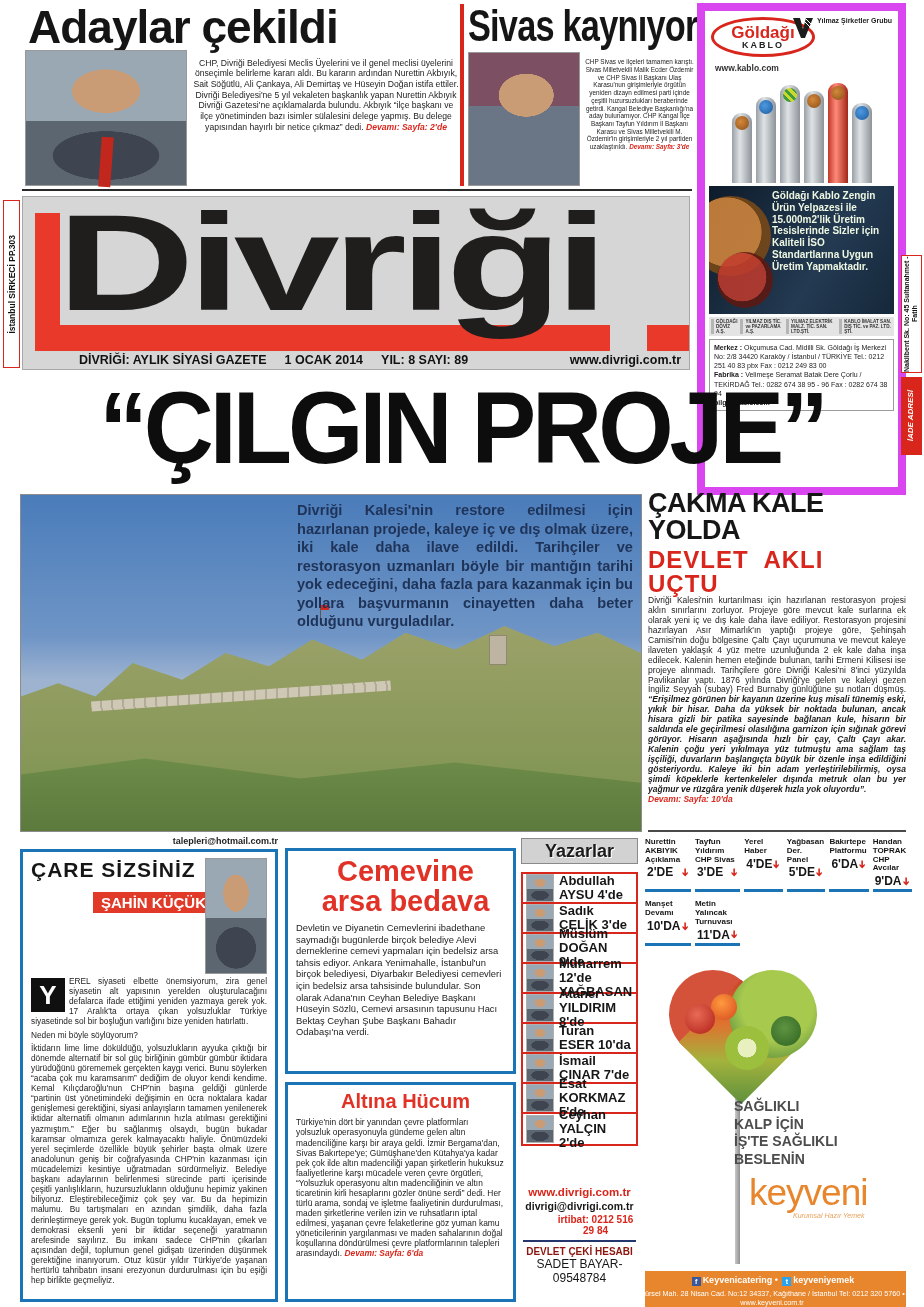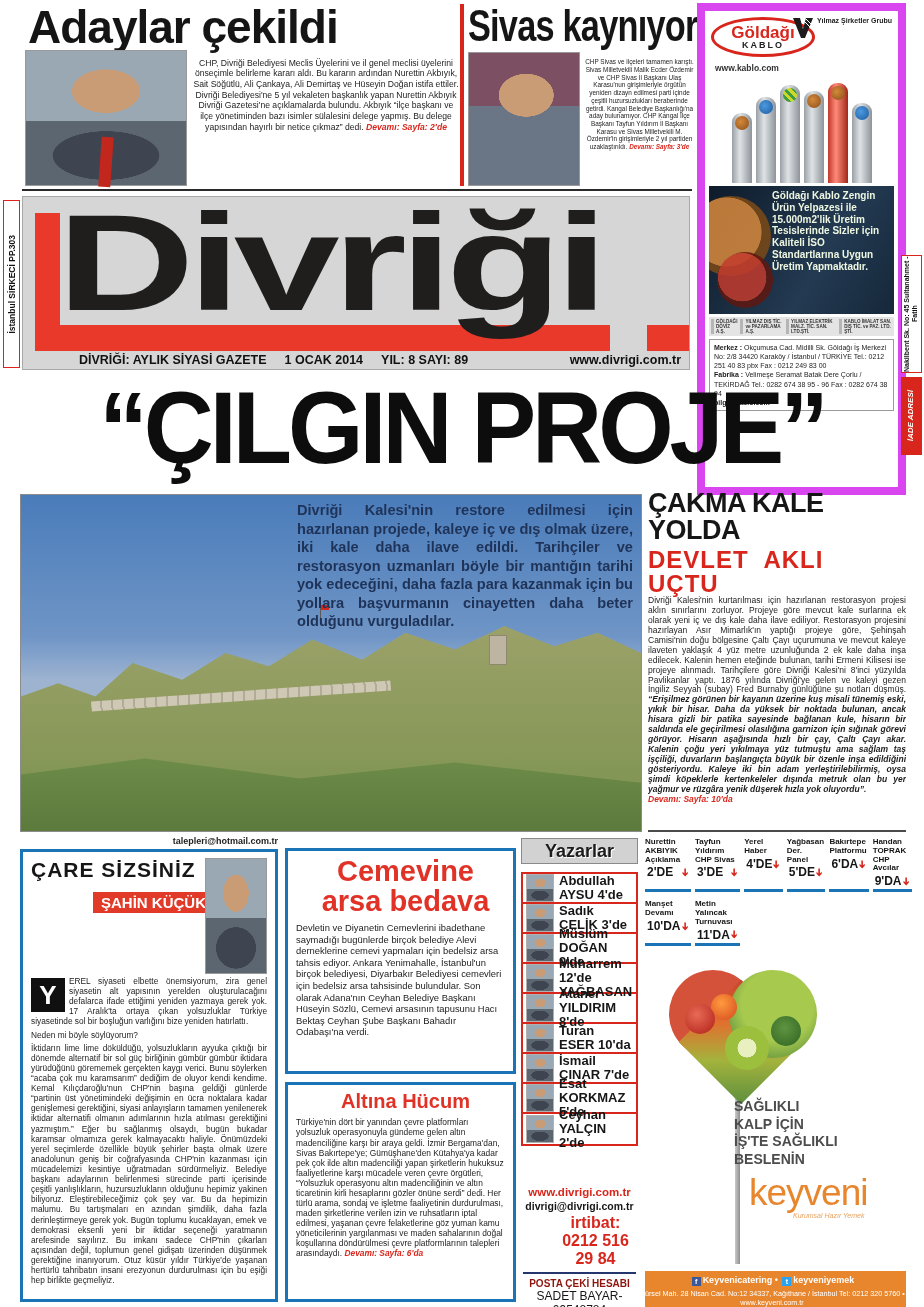--- a/index.html
+++ b/index.html
@@ -128,21 +128,21 @@
            display:flex;align-items:center;justify-content:center;font-size:18px;font-weight:bold;color:#1c1c1c;
            text-shadow:1px 1px 0 #fff;}
   #yz-list{position:absolute;left:521px;top:872px;width:117px;border:2px solid #d9261c;background:#fff;}
   .yz-row{display:flex;align-items:center;gap:5px;border-bottom:2px solid #d9261c;padding:2px 3px;height:30px;}
   .yz-row:last-child{border-bottom:none;}
   .yz-ph{width:28px;height:28px;flex:0 0 28px;border:1px solid #b0b0b0;}
   .yz-nm{font-size:13px;font-weight:bold;line-height:1.1;color:#161616;}
   #yz-contact{position:absolute;left:521px;top:1186px;width:117px;text-align:center;}
   #yz-contact .w{color:#d9261c;font-size:11.5px;font-weight:bold;}
   #yz-contact .e{color:#161616;font-size:10.5px;font-weight:bold;margin-top:2px;}
-  #yz-contact .p{color:#d9261c;font-size:16px;font-weight:bold;margin-top:2px;margin-left:32px;}
+  #yz-contact .p{color:#d9261c;font-size:10px;font-weight:bold;margin-top:2px;margin-left:32px;}
   #yz-contact .hr{height:2px;background:#25356e;margin:4px 2px;}
   #yz-contact .pt{color:#8c150d;font-size:10px;font-weight:bold;}
   #yz-contact .pa{color:#161616;font-size:12px;font-weight:normal;}
 
   
   #idx{position:absolute;left:645px;top:838px;width:261px;display:grid;grid-template-columns:repeat(6,1fr);gap:8px 4px;}
   .idx-cell{border-bottom:3px solid #1a74b6;padding-bottom:1px;}
   .idx-t{font-size:8px;font-weight:bold;line-height:1.1;color:#161616;min-height:18px;}
   .idx-p{display:flex;align-items:center;justify-content:space-between;font-size:12px;font-weight:bold;color:#161616;padding:1px 2px 0 2px;}
   .idx-p .ar{color:#d9261c;font-size:10px;font-weight:bold;transform:rotate(90deg);}
@@ -368,21 +368,21 @@
           <div>Ceyhan</div>
           <div>YALÇIN 2'de</div>
         </div>
       </div>
   </div>
   <div id="yz-contact" data-name="contact-block">
     <div class="w" data-name="contact-website">www.divrigi.com.tr</div>
     <div class="e" data-name="contact-email">divrigi@divrigi.com.tr</div>
     <div class="p" data-name="contact-phone">irtibat: 0212 516 29 84</div>
     <div class="hr" data-name="contact-divider"></div>
-    <div class="pt" data-name="postal-account-title">POSTA ÇEKİ HESABI</div>
+    <div class="pt" data-name="postal-account-title">DEVLET ÇEKİ HESABI</div>
     <div class="pa" data-name="postal-account-number">SADET BAYAR- 09548784</div>
   </div>
 
   <div id="idx" data-name="page-index-grid">
     <div class="idx-cell" data-name="index-cell">
         <div class="idx-t">
           <div>Nurettin AKBIYIK</div>
           <div>Açıklama</div>
         </div>
         <div class="idx-p">

